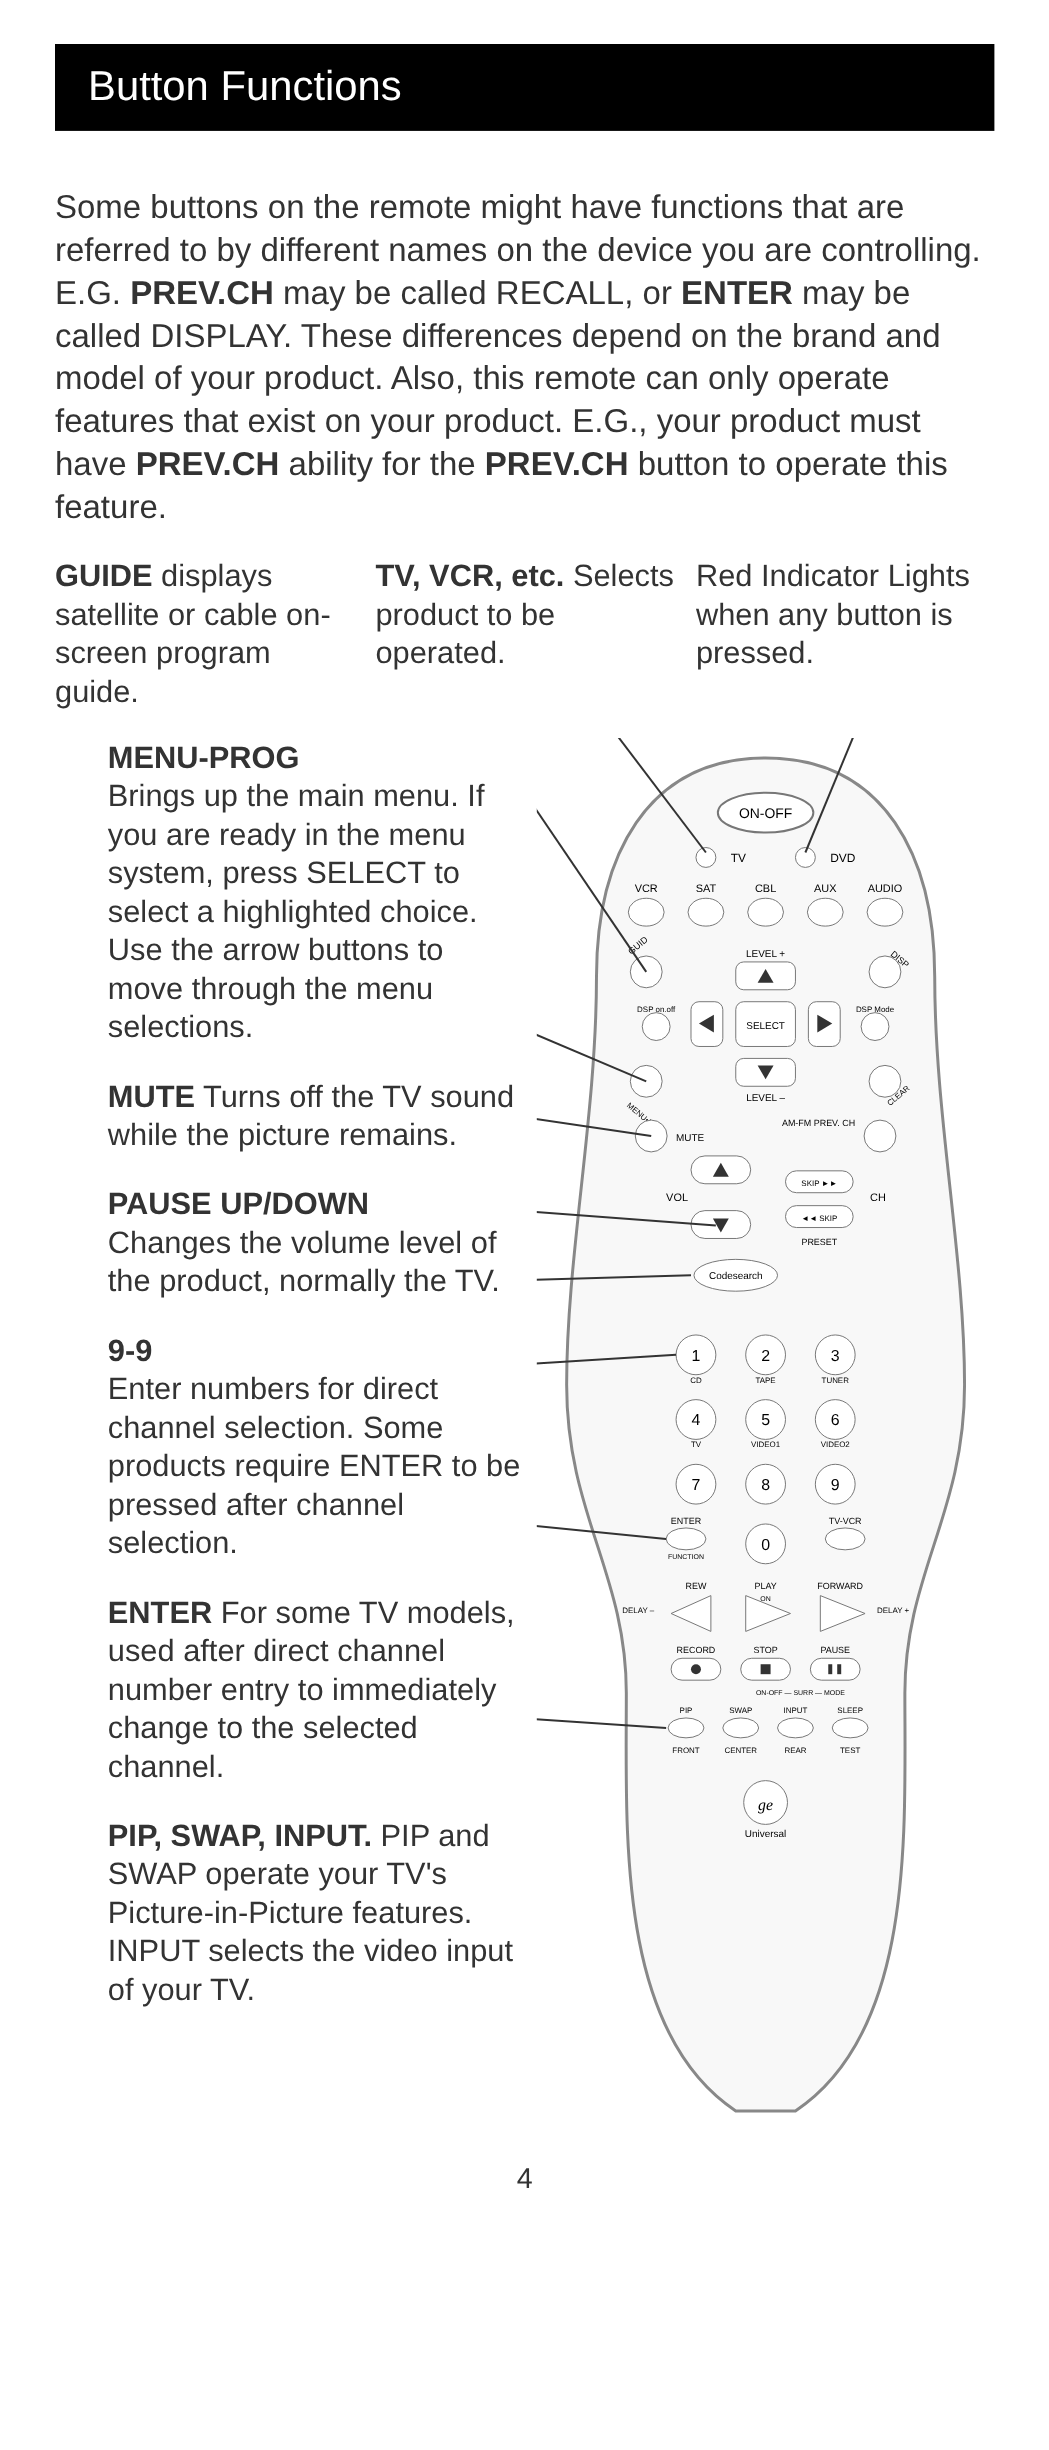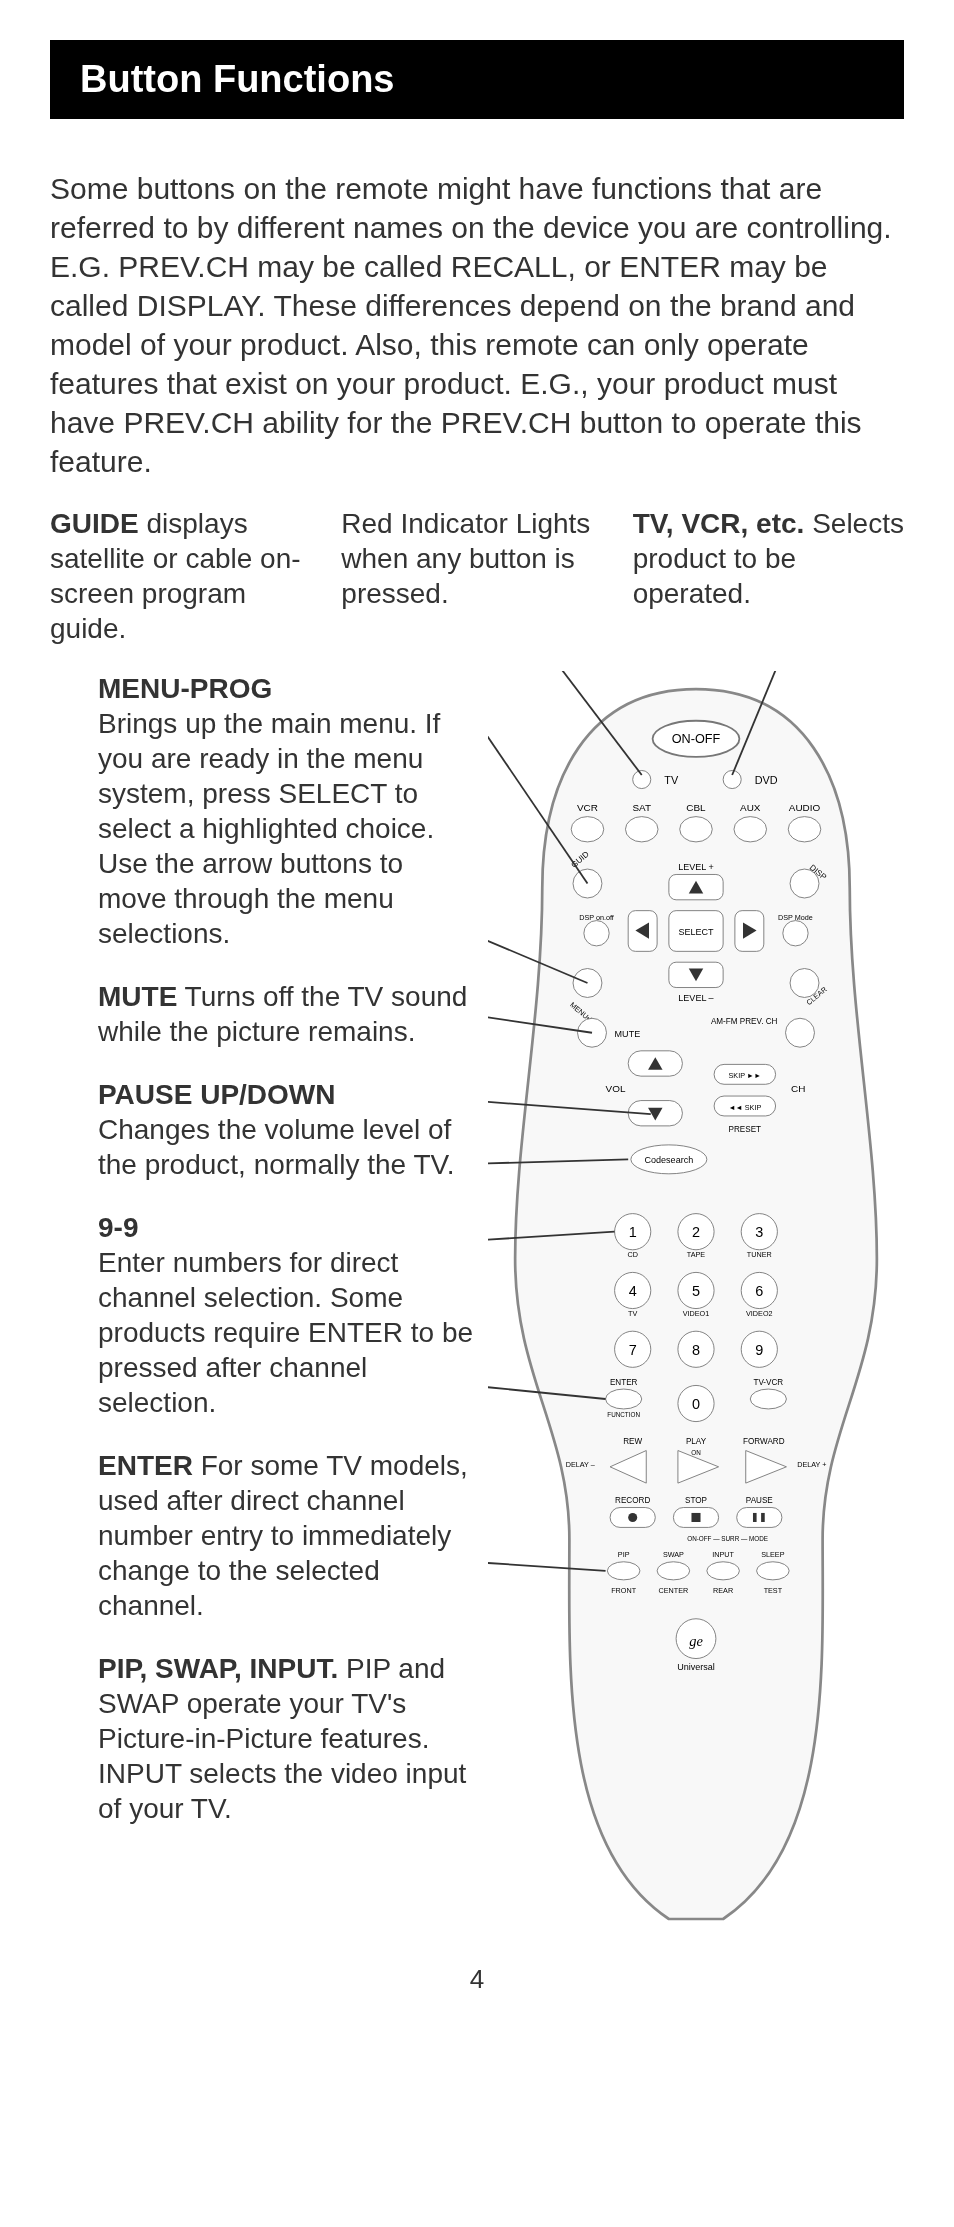--- a/index.html
+++ b/index.html
@@ -10,31 +10,31 @@
     width: 954px;
   }
   .page {
     padding: 40px 50px;
     position: relative;
   }
   .header-bar {
     background: #000;
     color: #fff;
     font-size: 38px;
-    font-weight: bold;
+    font-weight: normal;
     padding: 18px 30px;
     margin-bottom: 50px;
   }
   .intro-text {
     font-size: 30px;
     line-height: 1.3;
     color: #333;
     margin-bottom: 25px;
   }
-  .intro-text b { font-weight: normal; }
+  .intro-text b { font-weight: bold; }
   .columns {
     display: flex;
     gap: 20px;
     margin-bottom: 25px;
   }
   .col { flex: 1; font-size: 28px; line-height: 1.25; color: #333; }
   .left-desc {
     width: 380px;
     font-size: 28px;
     line-height: 1.25;
@@ -66,22 +66,22 @@
 </head>
 <body>
 
 <div class="page">
   <div class="header-bar">Button Functions</div>
 
   <div class="intro-text">Some buttons on the remote might have functions that are referred to by different names on the device you are controlling. E.G. <b>PREV.CH</b> may be called RECALL, or <b>ENTER</b> may be called DISPLAY. These differences depend on the brand and model of your product. Also, this remote can only operate features that exist on your product. E.G., your product must have <b>PREV.CH</b> ability for the <b>PREV.CH</b> button to operate this feature.</div>
 
   <div class="columns">
     <div class="col"><b>GUIDE</b> displays satellite or cable on-screen program guide.</div>
+    <div class="col"><b>TV, VCR, etc.</b> Selects product to be operated.</div>
     <div class="col">Red Indicator Lights when any button is pressed.</div>
-    <div class="col"><b>TV, VCR, etc.</b> Selects product to be operated.</div>
   </div>
 
   <div class="layout">
     <div class="left-desc">
       <div class="desc-block"><b>MENU-PROG</b><br>Brings up the main menu. If you are ready in the menu system, press SELECT to select a highlighted choice. Use the arrow buttons to move through the menu selections.</div>
       <div class="desc-block"><b>MUTE</b> Turns off the TV sound while the picture remains.</div>
       <div class="desc-block"><b>PAUSE UP/DOWN</b><br>Changes the volume level of the product, normally the TV.</div>
       <div class="desc-block"><b>9-9</b><br>Enter numbers for direct channel selection. Some products require ENTER to be pressed after channel selection.</div>
       <div class="desc-block"><b>ENTER</b> For some TV models, used after direct channel number entry to immediately change to the selected channel.</div>
       <div class="desc-block"><b>PIP, SWAP, INPUT.</b> PIP and SWAP operate your TV's Picture-in-Picture features. INPUT selects the video input of your TV.</div>

